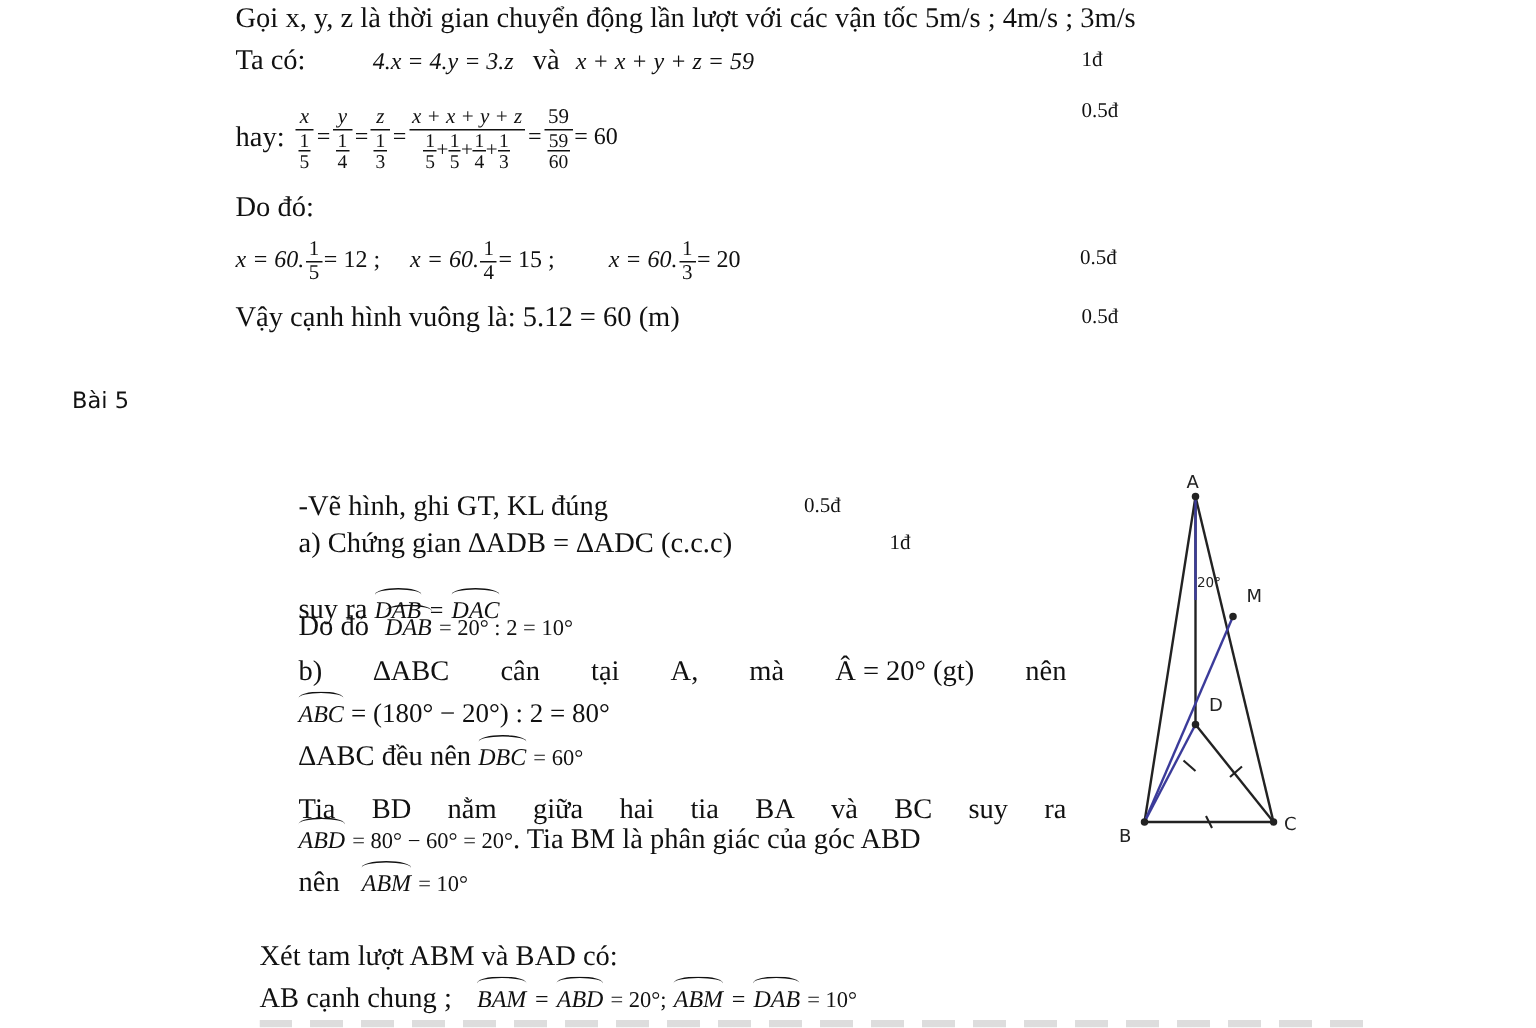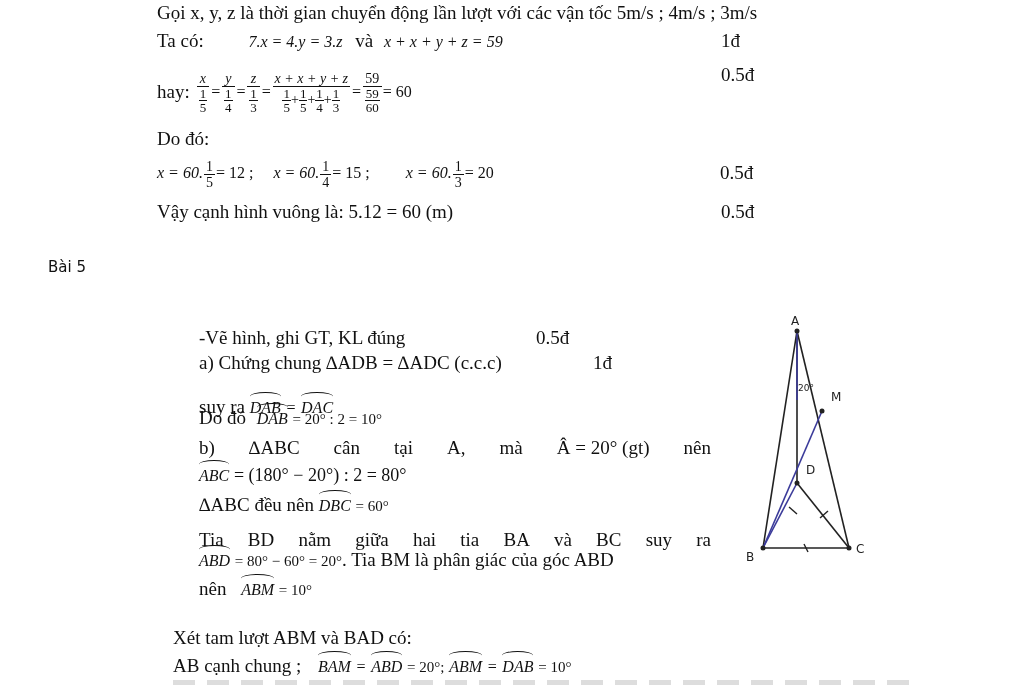--- a/index.html
+++ b/index.html
@@ -3,21 +3,21 @@
 <meta charset="utf-8">
 <style>
   html, body { margin: 0; padding: 0; }
   body {
     width: 1024px; height: 685px; overflow: hidden; position: relative;
     background: #ffffff; color: #111;
     font-family: "Liberation Serif", "DejaVu Serif", serif;
   }
   .line { position: absolute; font-size: 19px; line-height: 22px; white-space: nowrap; }
   .it { font-style: italic; }
-  .score { position: absolute; font-size: 19px; line-height: 22px; }
+  .score { position: absolute; font-size: 14px; line-height: 22px; }
   .frac { display: inline-block; vertical-align: middle; text-align: center; font-size: 14px; line-height: 15px; margin: 0 1px; }
   .frac > span { display: block; padding: 0 2px; }
   .frac > span.num { border-bottom: 1px solid #111; }
   .nested > span { font-size: 14px; }
   .nested .inner { display: inline-block; text-align: center; font-size: 13px; line-height: 13px; vertical-align: middle; }
   .nested .inner > span { display: block; padding: 0 1px; }
   .nested .inner > span.n { border-bottom: 1px solid #111; }
   .math { font-style: italic; font-size: 16px; }
   .arc { position: relative; display: inline-block; font-style: italic; font-size: 16px; }
   .arc::before {
@@ -31,21 +31,21 @@
   .justify { position: absolute; width: 512px; font-size: 19px; line-height: 22px; display: flex; justify-content: space-between; white-space: nowrap; }
   svg text { font-family: "DejaVu Sans", sans-serif; }
 </style>
 </head>
 <body>
 
 <div class="line" style="left:157px;top:2px;">Gọi x, y, z là thời gian chuyển động lần lượt với các vận tốc 5m/s ; 4m/s ; 3m/s</div>
 
 <div class="line" style="left:157px;top:30px;">
   <span>Ta có:</span>
-  <span class="math" style="margin-left:40px;">7.x = 4.y = 3.z</span>
+  <span class="math" style="margin-left:40px;">4.x = 4.y = 3.z</span>
   <span style="margin-left:8px;">và</span>
   <span class="math" style="margin-left:6px;">x + x + y + z = 59</span>
 </div>
 <div class="score" style="left:721px;top:30px;">1đ</div>
 
 <div class="line" style="left:157px;top:58px;height:68px;display:flex;align-items:center;">
   <span style="margin-right:6px;">hay:</span>
   <span class="frac nested">
     <span class="num it">x</span>
     <span><span class="inner"><span class="n">1</span><span>5</span></span></span>
@@ -92,21 +92,21 @@
 <div class="score" style="left:720px;top:162px;">0.5đ</div>
 
 <div class="line" style="left:157px;top:201px;">Vậy cạnh hình vuông là: 5.12 = 60 (m)</div>
 <div class="score" style="left:721px;top:201px;">0.5đ</div>
 
 <div class="heading">Bài 5</div>
 
 <div class="line" style="left:199px;top:327px;">-Vẽ hình, ghi GT, KL đúng</div>
 <div class="score" style="left:536px;top:327px;">0.5đ</div>
 
-<div class="line" style="left:199px;top:352px;">a) Chứng chung ∆ADB = ∆ADC (c.c.c)</div>
+<div class="line" style="left:199px;top:352px;">a) Chứng gian ∆ADB = ∆ADC (c.c.c)</div>
 <div class="score" style="left:593px;top:352px;">1đ</div>
 
 <div class="line" style="left:199px;top:396px;">
   <span>suy ra</span>
   <span class="arc">DAB</span>
   <span class="math">=</span>
   <span class="arc">DAC</span>
 </div>
 
 <div class="line" style="left:199px;top:407px;">

